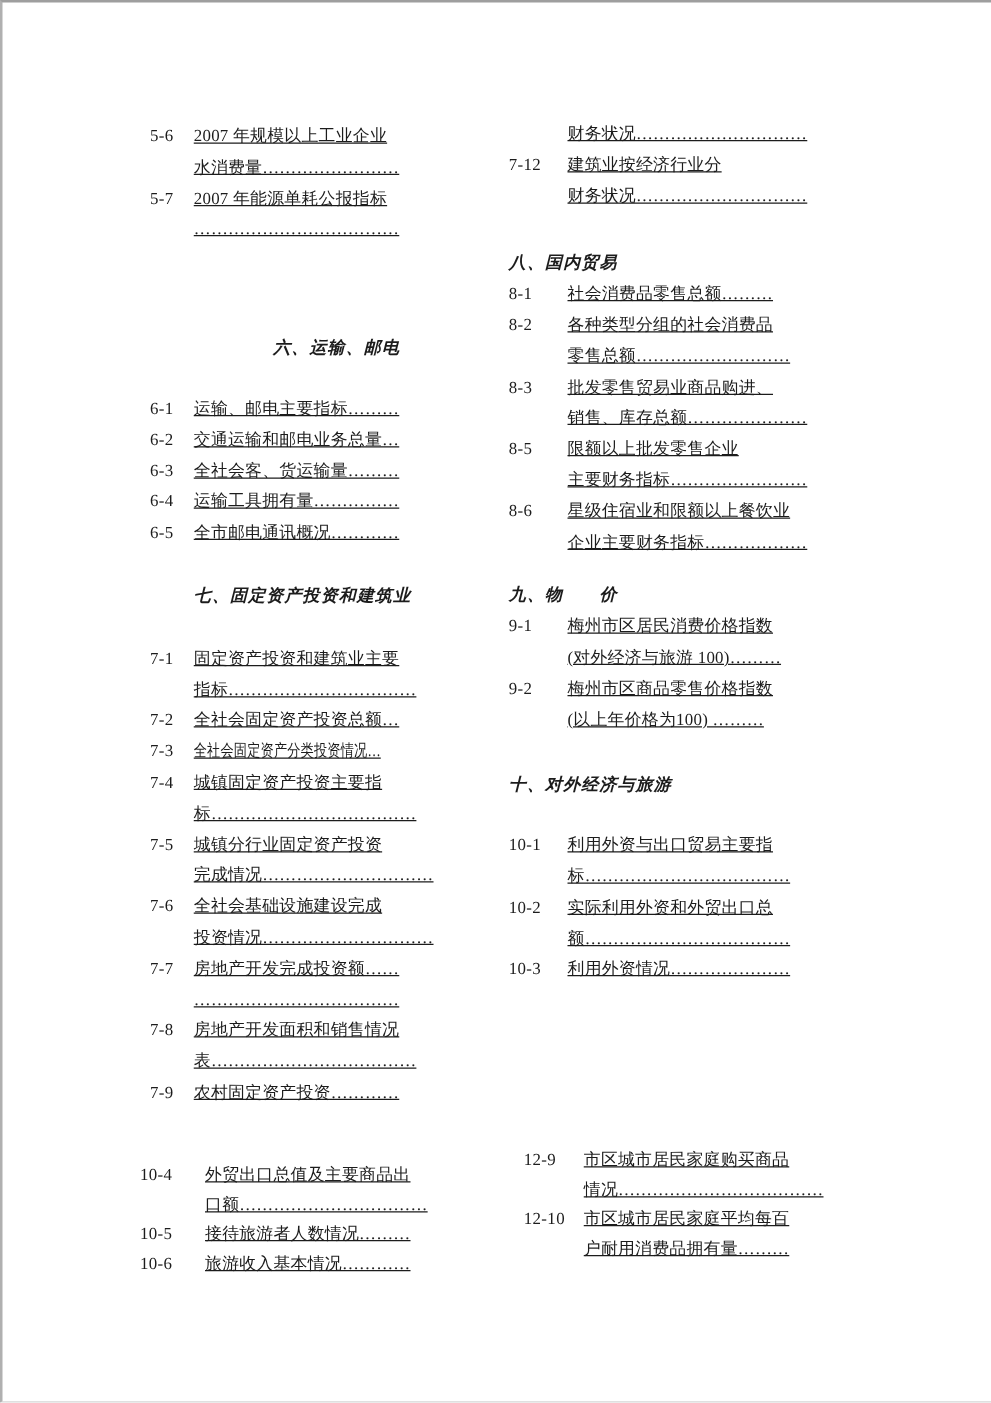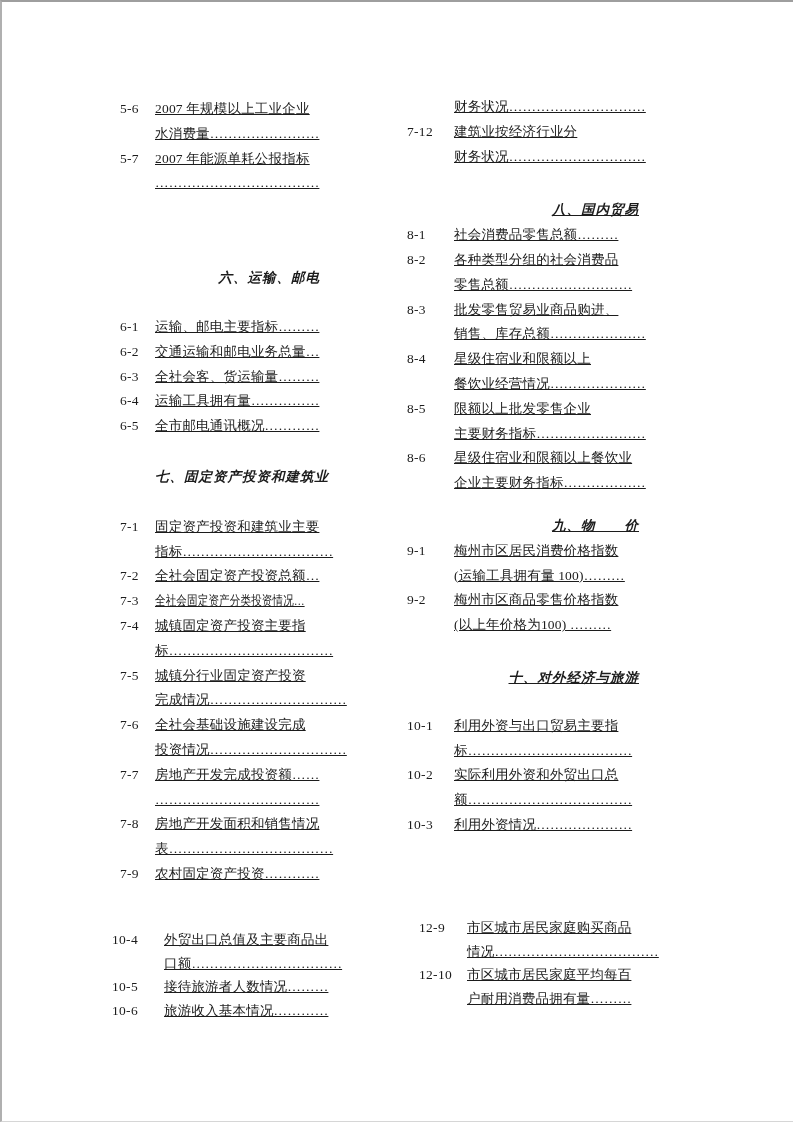--- a/index.html
+++ b/index.html
@@ -34,21 +34,21 @@
   }
   .tight .num,.tight .line{line-height:23.5px;}
   .condensed{transform:scaleX(0.78);transform-origin:0 50%;}
   .heading{
     font-size:13.5px;line-height:24.8px;
     font-style:italic;font-weight:bold;
     letter-spacing:1px;
     white-space:nowrap;
   }
   .col-left-top .heading{padding-left:35px;text-align:right;}
-  .col-right-top .heading{text-align:right;text-decoration:underline;}
+  .col-right-top .heading{text-align:left;}
   .spacer{width:100%;}
 </style>
 </head>
 <body>
 
 <div class="page">
   <div class="col col-left-top">
       <div class="entry">
         <span class="num">5-6</span>
         <div class="lines">
@@ -190,47 +190,40 @@
         </div>
       </div>
       <div class="entry">
         <span class="num">8-3</span>
         <div class="lines">
           <div class="line">批发零售贸易业商品购进、</div>
           <div class="line">销售、库存总额…………………</div>
         </div>
       </div>
       <div class="entry">
-        <span class="num">8-4</span>
-        <div class="lines">
-          <div class="line">星级住宿业和限额以上</div>
-          <div class="line">餐饮业经营情况…………………</div>
-        </div>
-      </div>
-      <div class="entry">
         <span class="num">8-5</span>
         <div class="lines">
           <div class="line">限额以上批发零售企业</div>
           <div class="line">主要财务指标……………………</div>
         </div>
       </div>
       <div class="entry">
         <span class="num">8-6</span>
         <div class="lines">
           <div class="line">星级住宿业和限额以上餐饮业</div>
           <div class="line">企业主要财务指标………………</div>
         </div>
       </div>
       <div class="spacer" style="height: 18px;"></div>
       <div class="heading">九、物　　价</div>
       <div class="entry">
         <span class="num">9-1</span>
         <div class="lines">
           <div class="line">梅州市区居民消费价格指数</div>
-          <div class="line">(运输工具拥有量 100)………</div>
+          <div class="line">(对外经济与旅游 100)………</div>
         </div>
       </div>
       <div class="entry">
         <span class="num">9-2</span>
         <div class="lines">
           <div class="line">梅州市区商品零售价格指数</div>
           <div class="line">(以上年价格为100) ………</div>
         </div>
       </div>
       <div class="spacer" style="height: 28px;"></div>

